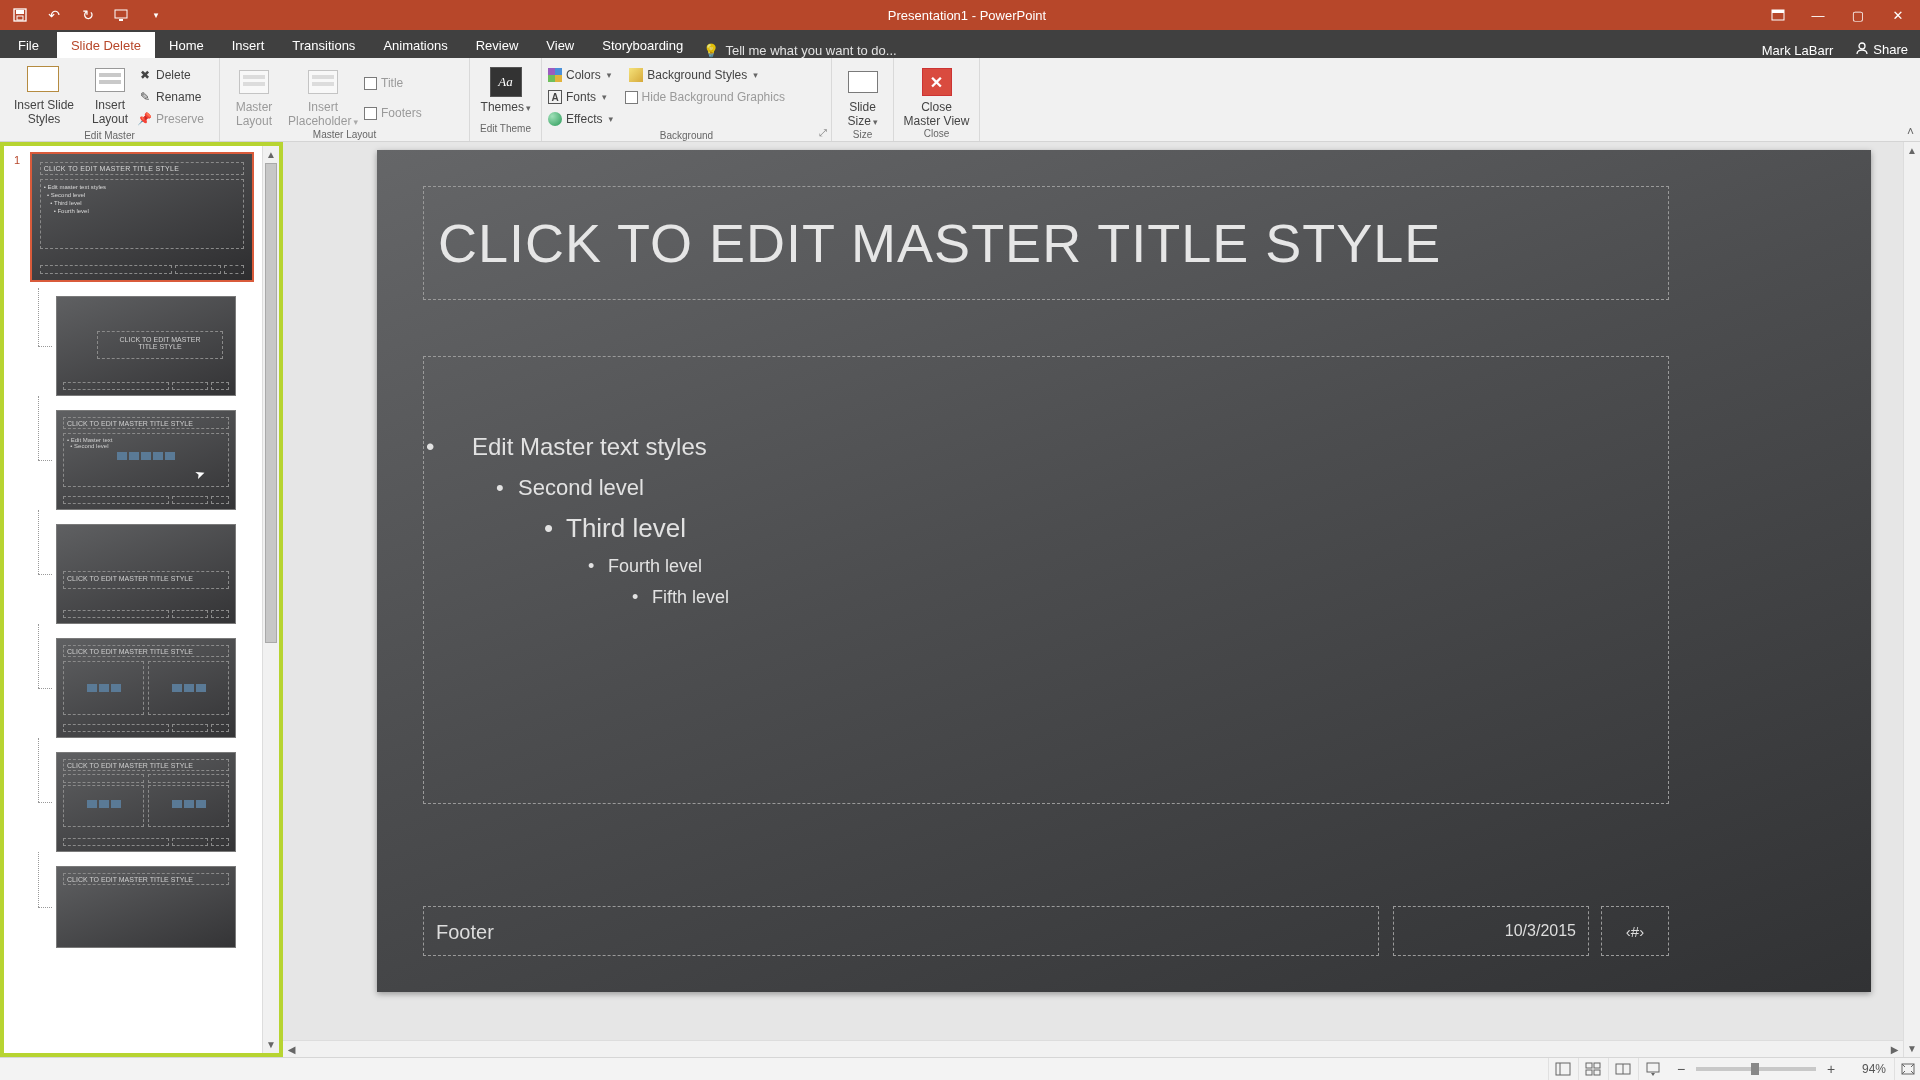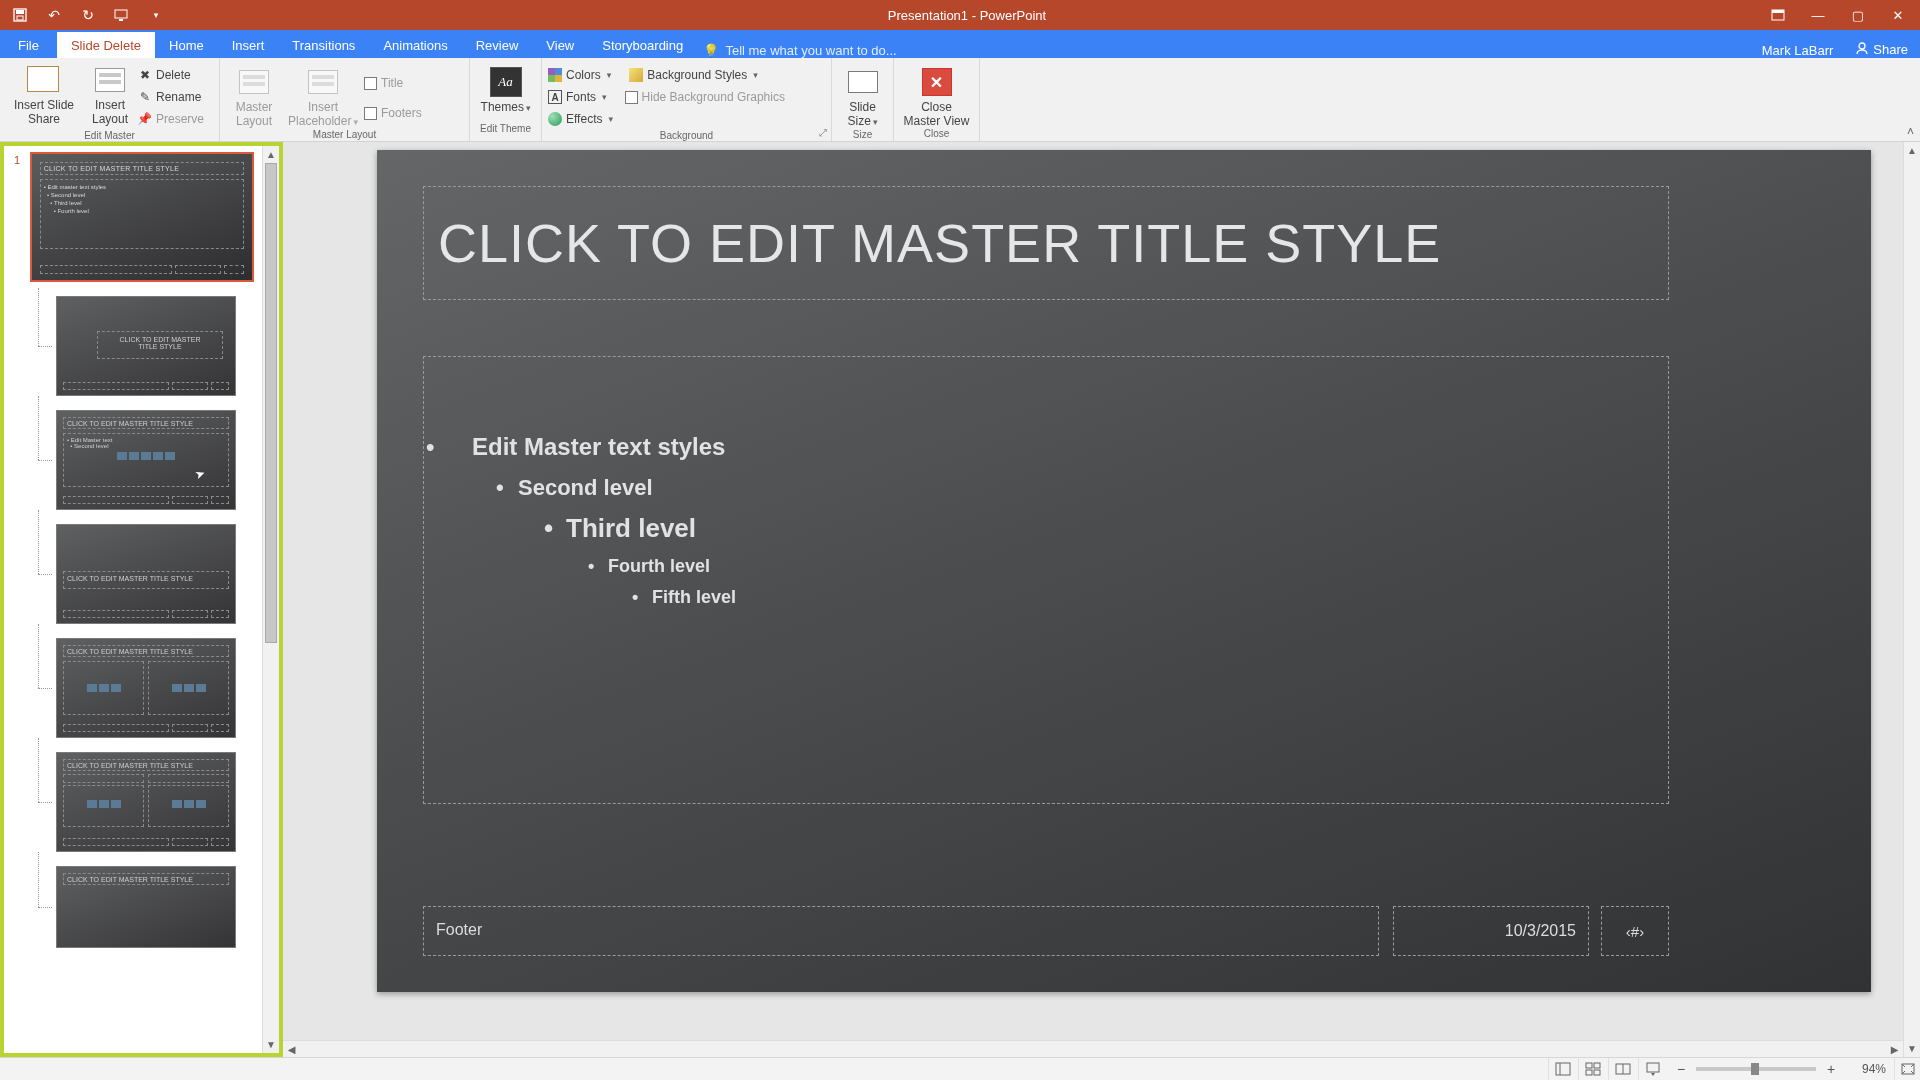--- a/index.html
+++ b/index.html
@@ -7,21 +7,21 @@
 
 
 .titlebar { height: 30px; background: #b7472a; display: flex; align-items: center; color: #fff; font-size: 12px; }
 .titlebar .qat { display: flex; align-items: center; gap: 18px; padding-left: 12px; }
 .titlebar .qat .ico { width:16px; height:16px; display:flex; align-items:center; justify-content:center; font-size:14px; cursor:pointer; }
 .titlebar .titlecenter { flex:1; text-align:center; font-size:13px; }
 .titlebar .winbtns { display:flex; gap:24px; padding-right:14px; }
 .titlebar .winbtns .ico { width:16px; height:16px; display:flex; align-items:center; justify-content:center; font-size:13px; cursor:pointer; }
 
 
-.tabsrow { height: 28px; background:#3b82f6; display:flex; align-items:flex-end; color:#fff; font-size:13px; }
+.tabsrow { height: 28px; background:#404040; display:flex; align-items:flex-end; color:#fff; font-size:13px; }
 .tabsrow .tab { padding: 6px 14px 5px 14px; cursor:pointer; }
 .tabsrow .tab.file { padding-left:18px; padding-right:18px; }
 .tabsrow .tab.active { background:#fff; color:#b7472a; }
 .tabsrow .tellme { display:flex; align-items:center; gap:6px; opacity:.85; margin-left:6px; }
 .tabsrow .tellme .bulb { font-size:13px; }
 .tabsrow .spacer { flex:1; }
 .tabsrow .user { padding:0 10px; font-size:13px; }
 .tabsrow .share { padding:0 12px; display:flex; align-items:center; gap:4px; }
 
 
@@ -89,33 +89,33 @@
 .cursorPtr { position:absolute; left:138px; top:56px; font-size:12px; color:#fff; transform:rotate(-20deg); }
 
 
 .editor { flex:1; background:#e6e6e6; position:relative; display:flex; }
 .editPane { flex:1; position:relative; overflow:hidden; }
 .slideCanvas { position:absolute; left:94px; top:8px; width:1494px; height:842px; background:linear-gradient(160deg,#656668 0%,#4c4d4f 45%,#313234 100%); box-shadow:0 2px 6px rgba(0,0,0,.35); }
 .ph { position:absolute; border:1px dashed #9a9a9a; }
 .ph-title { left:46px; top:36px; width:1246px; height:114px; display:flex; align-items:center; padding-left:14px; }
 .ph-title .txt { color:#e6e6e6; font-size:54px; font-weight:300; letter-spacing:1px; font-family:"Segoe UI Light","Segoe UI",sans-serif; }
 .ph-body { left:46px; top:206px; width:1246px; height:448px; padding:76px 24px 16px 24px; color:#e2e2e2; }
-.ph-body ul { list-style:none;font-weight:bold; }
+.ph-body ul { list-style:none; }
 .ph-body li { position:relative; }
 .ph-body li::before { content:"•"; position:absolute; left:-22px; }
 .lvl1 { font-size:24px; padding-left:24px; margin-bottom:14px; }
 .lvl2 { font-size:22px; padding-left:70px; margin-bottom:12px; }
 .lvl2::before{ left:48px !important; }
 .lvl3 { font-size:26px; padding-left:118px; margin-bottom:12px; }
 .lvl3::before{ left:96px !important; }
 .lvl4 { font-size:18px; padding-left:160px; margin-bottom:10px; }
 .lvl4::before{ left:140px !important; }
 .lvl5 { font-size:18px; padding-left:204px; }
 .lvl5::before{ left:184px !important; }
-.ph-footer { left:46px; bottom:36px; width:956px; height:50px; color:#ddd; font-size:16px; padding:14px 12px; }
+.ph-footer { left:46px; bottom:36px; width:956px; height:50px; color:#ddd; font-size:20px; padding:14px 12px; }
 .ph-date { left:1016px; bottom:36px; width:196px; height:50px; color:#ddd; font-size:16px; display:flex; align-items:center; justify-content:flex-end; padding-right:12px; }
 .ph-num  { left:1224px; bottom:36px; width:68px; height:50px; color:#ddd; font-size:15px; display:flex; align-items:center; justify-content:center; }
 
 .editorScrollV { width:17px; background:#f1f1f1; border-left:1px solid #ddd; display:flex; flex-direction:column; }
 .editorScrollV .arr{ height:17px; display:flex; align-items:center; justify-content:center; font-size:10px; color:#666; cursor:pointer; }
 .editorScrollV .track{ flex:1; }
 .editorScrollH { position:absolute; left:0; right:0; bottom:0; height:17px; background:#f1f1f1; border-top:1px solid #ddd; display:flex; align-items:center; }
 .editorScrollH .arr{ width:17px; display:flex; align-items:center; justify-content:center; font-size:10px; color:#666; cursor:pointer; }
 .editorScrollH .track{ flex:1; }
 
@@ -195,21 +195,21 @@
 
 <div class="ribbon">
 
   <div class="ribbonGroup" style="width:220px;">
     <div class="controls">
       <div class="bigbtn" style="width:76px;">
         <div class="glyph">
             <div class="iconSlideMaster"></div>
           </div>
         <div class="lbl" style="white-space:pre-line;">Insert Slide
-Share</div>
+Styles</div>
       </div>
       <div class="bigbtn" style="width:52px;">
         <div class="glyph">
             <div class="iconLayout"></div>
           </div>
         <div class="lbl" style="white-space:pre-line;">Insert
 Layout</div>
       </div>
       <div style="display:flex;flex-direction:column;gap:0;padding-top:2px;">
         <div class="tinyrow">

